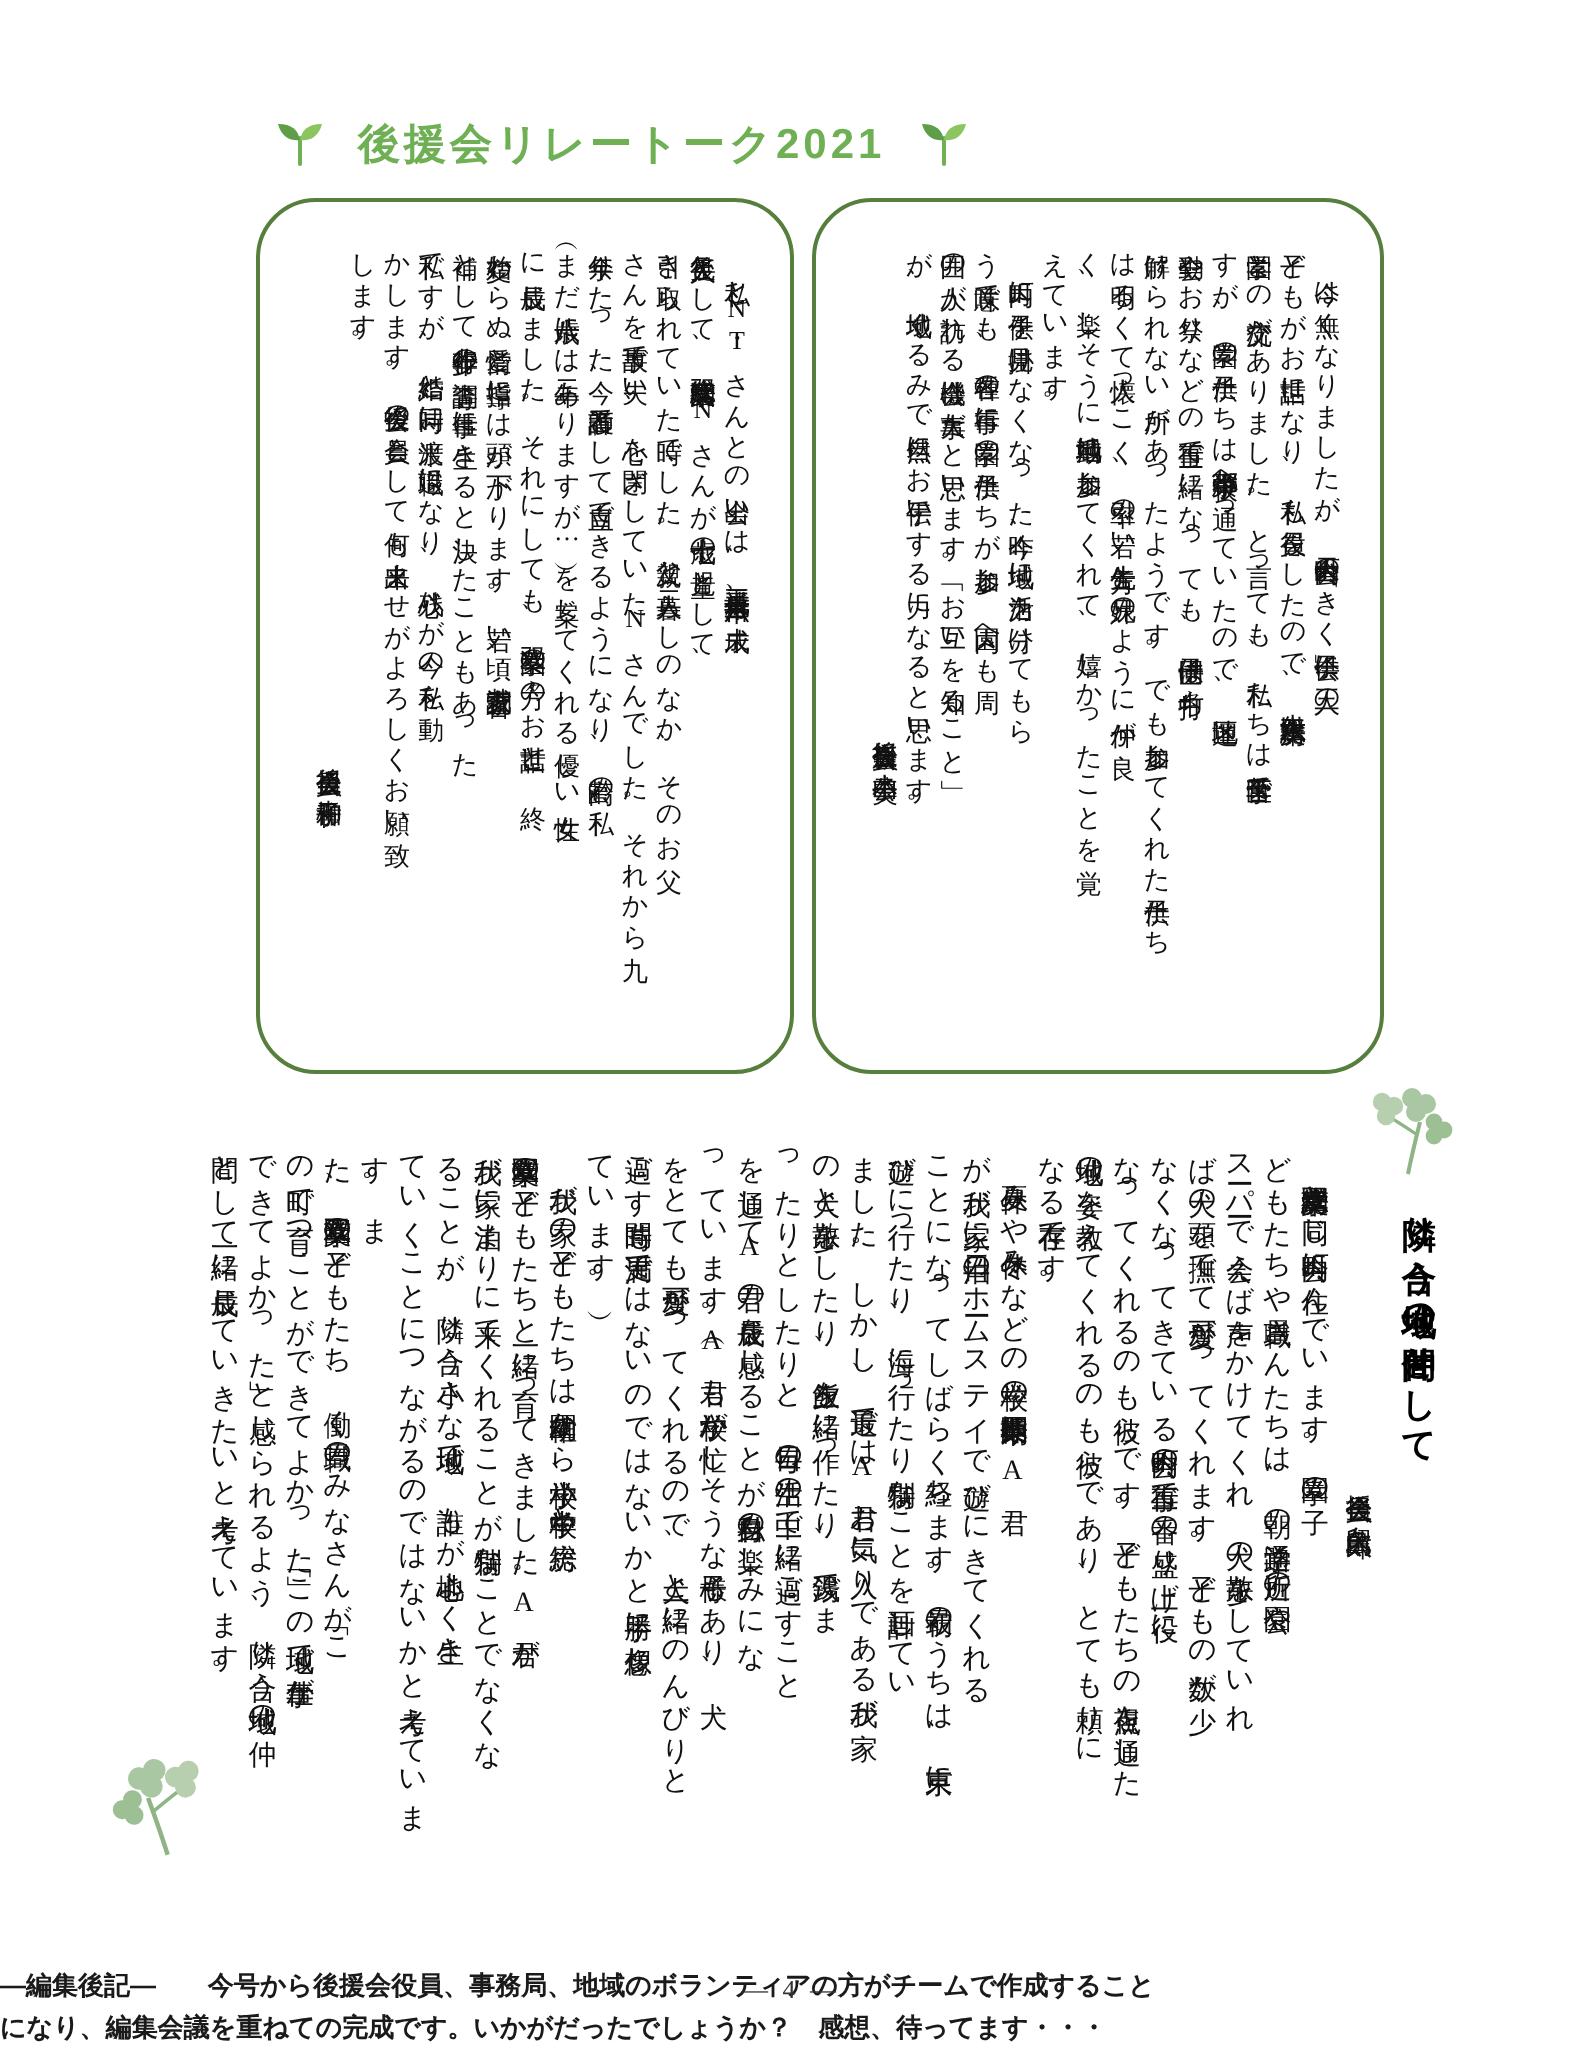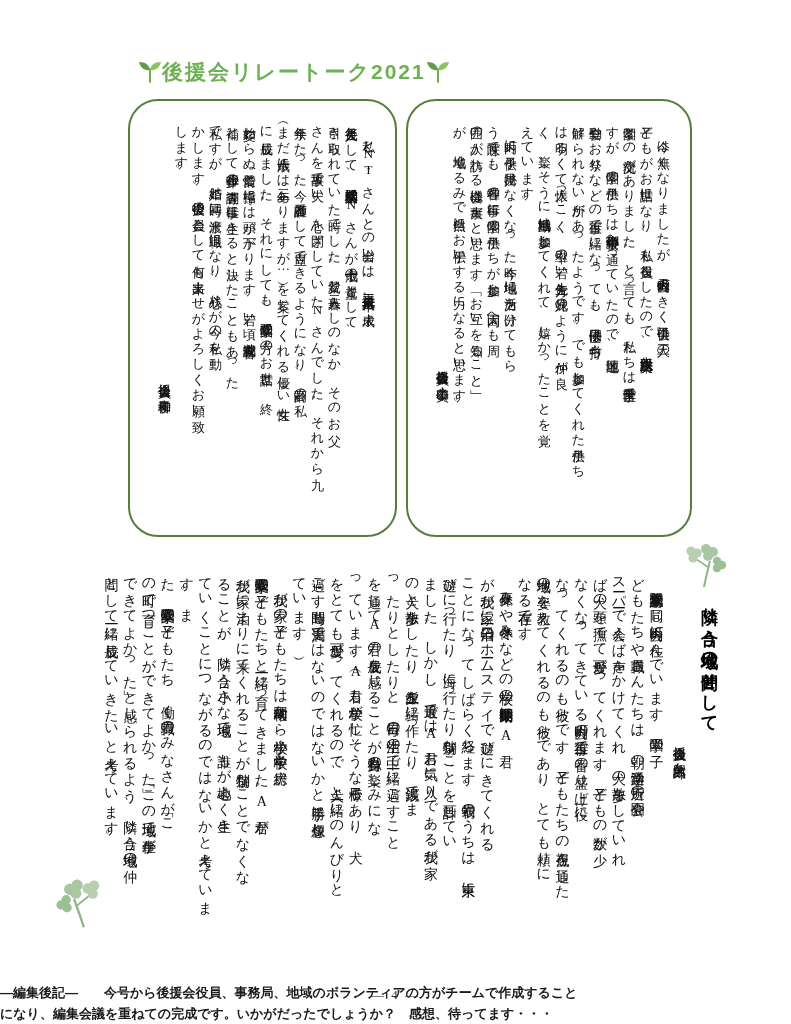--- a/index.html
+++ b/index.html
@@ -3,21 +3,21 @@
 <meta charset="utf-8">
 <style>
   html,body{margin:0;padding:0;}
   body{
     width:791px;height:1024px;position:relative;background:#ffffff;
     font-family:"Liberation Serif","DejaVu Serif",serif;color:#111;
     overflow:hidden;
   }
   .header{
     position:absolute;top:58px;left:138px;
-    display:flex;align-items:center;
+    display:flex;align-items:center;gap:17px;
   }
   .header h1{
     margin:0;font-family:"Liberation Sans","DejaVu Sans",sans-serif;
     font-weight:bold;font-size:21px;letter-spacing:2px;color:#6fb054;
   }
   .talks{
     position:absolute;top:99px;left:128px;display:flex;gap:9px;
   }
   .talk-box{
     box-sizing:border-box;height:438px;

